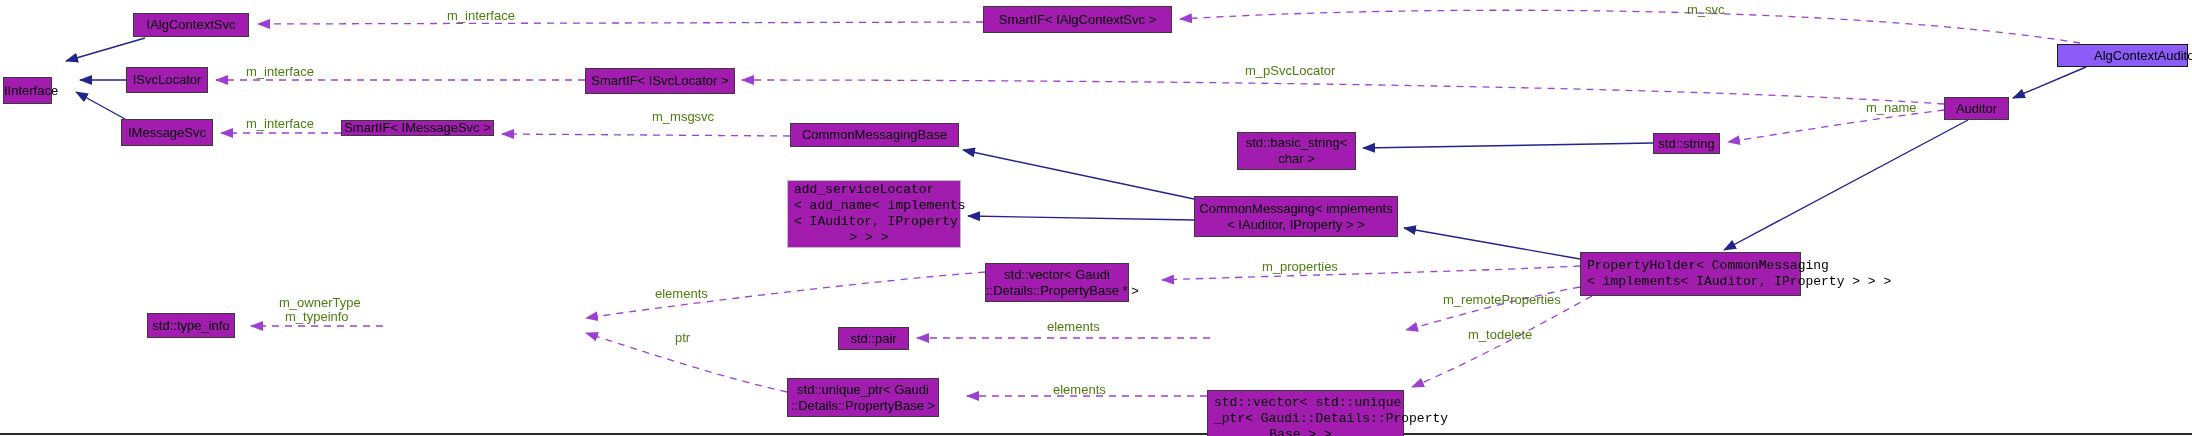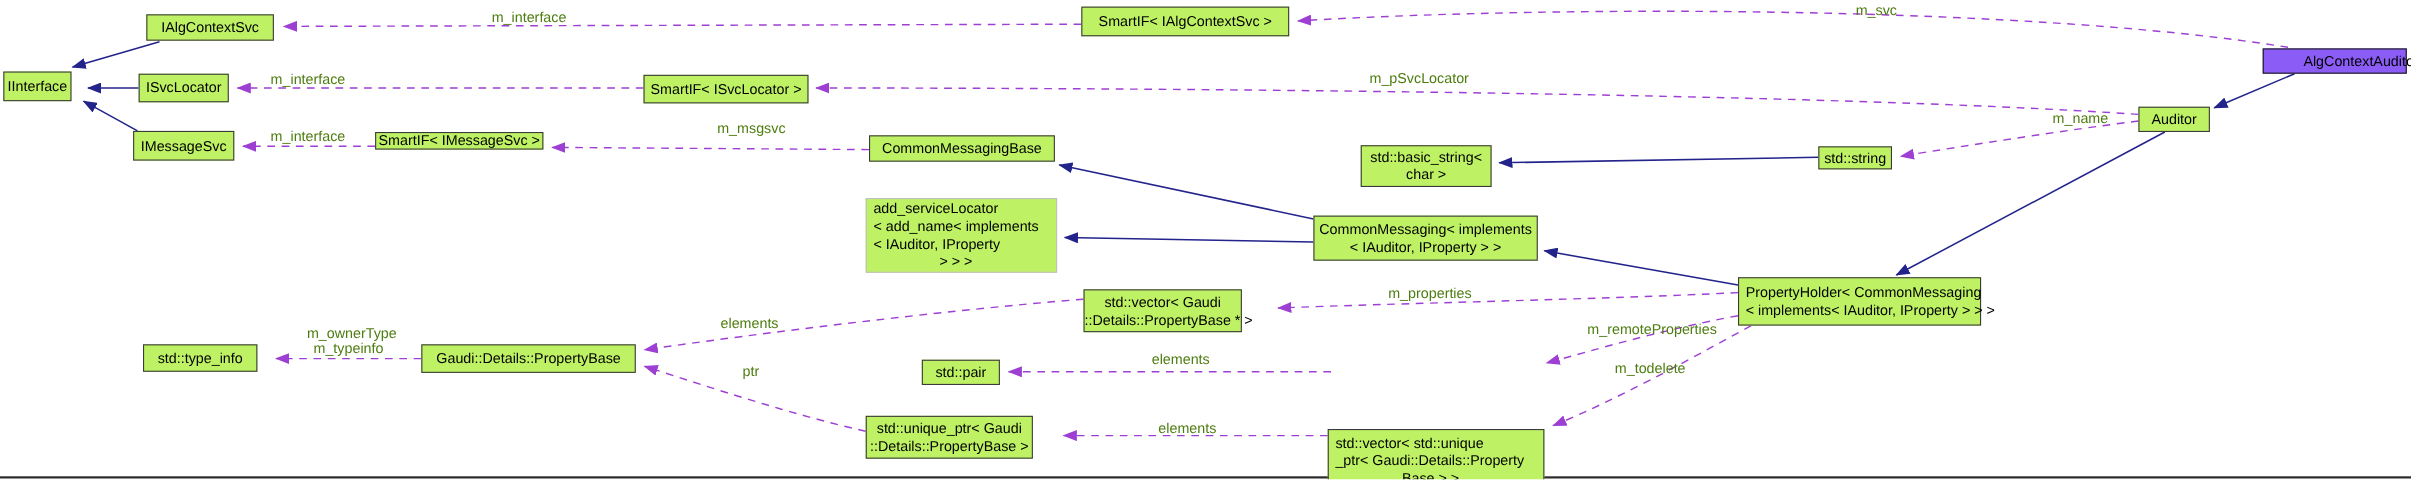--- a/index.html
+++ b/index.html
@@ -7,35 +7,35 @@
     position:relative;
     width:2192px;height:436px;
     background:#ffffff;
     font-family:"Liberation Sans", sans-serif;
     overflow:hidden;
   }
   #edges{position:absolute;left:0;top:0;pointer-events:none;}
   .node{
     position:absolute;
     box-sizing:border-box;
-    background:#bef264;
+    background:#a21caf;
     border:1px solid #3b3b3b;
     color:#000;
     font-size:13px;
     line-height:16px;
     display:flex;
     flex-direction:column;
     justify-content:center;
     text-align:center;
     white-space:nowrap;
     z-index:2;
   }
   .node.hl{background:#8b5cf6;border-color:#1a1a1a;padding-left:36px;}
   .node.trunc{border-color:#c0c0c0;}
-  .node.align-left{text-align:left;padding-left:6px;padding-right:16px;}
+  .node.align-left{text-align:left;padding-left:6px;padding-right:16px;font-family:Liberation Mono, monospace;}
   .node .line-center{text-align:center;}
   .elabel{
     position:absolute;
     color:#4d7c0f;
     font-size:13px;
     line-height:14px;
     white-space:nowrap;
     z-index:3;
   }
   .rule{position:absolute;left:0;top:433px;width:2192px;height:2px;background:#2b2b2b;}
@@ -82,21 +82,21 @@
       <path d="M1210,338 L917,338" marker-end="url(#arr-pur)"></path>
       <path d="M1207,396 L967,396" marker-end="url(#arr-pur)"></path>
       <path d="M787,392 C720,377 645,352 586,333" marker-end="url(#arr-pur)"></path>
       <path d="M383,326 L251,326" marker-end="url(#arr-pur)"></path>
     </g>
   </svg>
 
   <div class="node" style="left:133px;top:13px;width:116px;height:24px">
       <div>IAlgContextSvc</div>
     </div>
-  <div class="node" style="left:3px;top:65px;width:62px;height:27px">
+  <div class="node" style="left:3px;top:77px;width:49px;height:27px">
       <div>IInterface</div>
     </div>
   <div class="node" style="left:126px;top:67px;width:82px;height:26px">
       <div>ISvcLocator</div>
     </div>
   <div class="node" style="left:121px;top:119px;width:92px;height:27px">
       <div>IMessageSvc</div>
     </div>
   <div class="node" style="left:341px;top:120px;width:153px;height:16px">
       <div>SmartIF&lt; IMessageSvc &gt;</div>
@@ -134,25 +134,22 @@
     <div>&lt; IAuditor, IProperty &gt; &gt;</div>
   </div>
   <div class="node align-left" style="left:1580px;top:252px;width:221px;height:44px">
     <div>PropertyHolder&lt; CommonMessaging</div>
     <div>&lt; implements&lt; IAuditor, IProperty &gt; &gt; &gt;</div>
   </div>
   <div class="node" style="left:985px;top:263px;width:144px;height:39px">
     <div>std::vector&lt; Gaudi</div>
     <div>::Details::PropertyBase * &gt;</div>
   </div>
-  <div class="node" style="left:130px;top:313px;width:104px;height:25px">
+  <div class="node" style="left:147px;top:313px;width:88px;height:25px">
       <div>std::type_info</div>
-    </div>
-  <div class="node" style="left:383px;top:313px;width:195px;height:26px">
-      <div>Gaudi::Details::PropertyBase</div>
     </div>
   <div class="node" style="left:838px;top:327px;width:71px;height:23px">
       <div>std::pair</div>
     </div>
   <div class="node" style="left:787px;top:378px;width:152px;height:39px">
     <div>std::unique_ptr&lt; Gaudi</div>
     <div>::Details::PropertyBase &gt;</div>
   </div>
   <div class="node align-left" style="left:1207px;top:390px;width:197px;height:57px">
     <div>std::vector&lt; std::unique</div>

